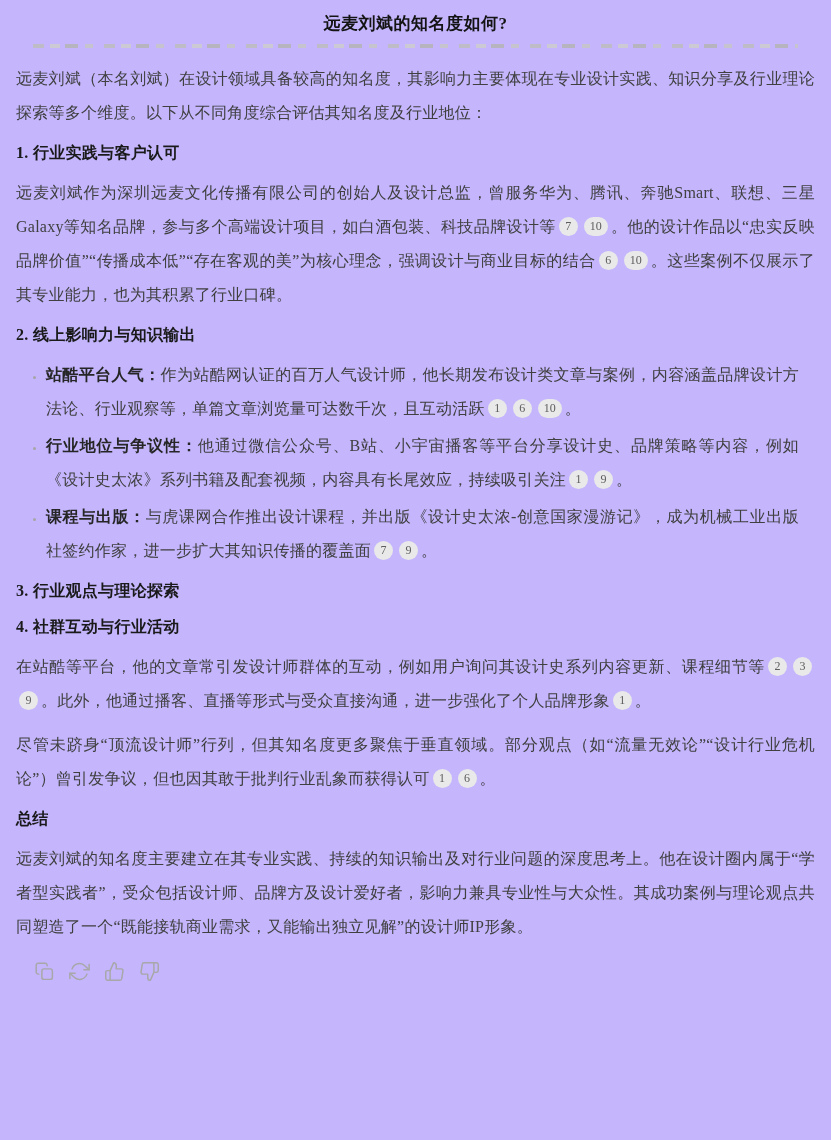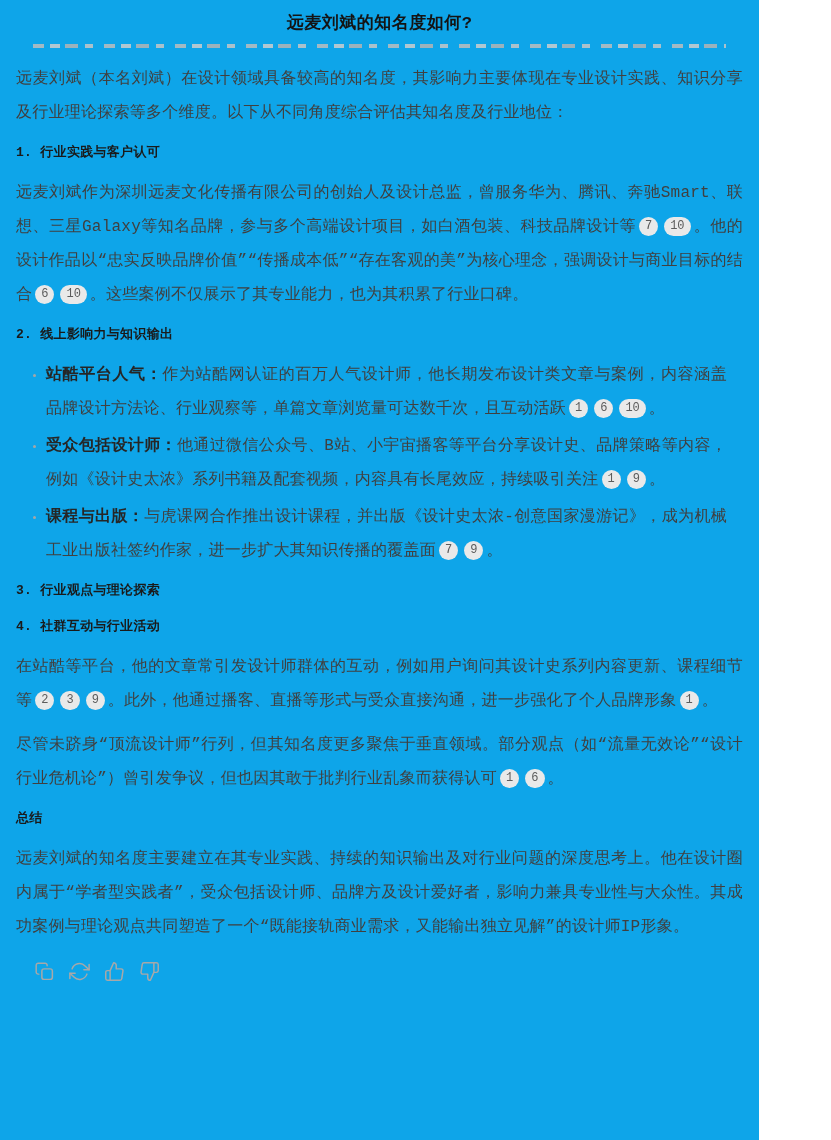--- a/index.html
+++ b/index.html
@@ -1,22 +1,22 @@
 <!DOCTYPE html>
 <html><head>
 <meta charset="utf-8">
 <style>
   html, body { margin: 0; padding: 0; background: #ffffff; }
   .page {
     position: relative;
-    width: 759px;
+    width: 831px;
     height: 1140px;
-    background: #0ea5e9;
+    background: #c4b5fd;
     overflow: hidden;
-    font-family: Liberation Mono, monospace;
+    font-family: Liberation Serif, serif;
   }
   .q-title {
     margin: 0;
     padding-top: 13px;
     font-size: 17px;
     line-height: 22px;
     font-weight: 700;
     color: #141414;
     text-align: center;
     letter-spacing: 0.5px;
@@ -38,21 +38,21 @@
     font-size: 16px;
     line-height: 34px;
     color: #404040;
     letter-spacing: 0.25px;
     text-align: justify;
   }
   .answer p { margin: 0 0 10px 0; }
   .answer p.intro { margin-top: 14px; }
   .answer h3 {
     margin: 8px 0 10px 0;
-    font-size: 13px;
+    font-size: 16px;
     line-height: 26px;
     font-weight: 700;
     color: #1a1a1a;
     letter-spacing: 0.3px;
     text-align: left;
   }
   .answer strong { color: #262626; font-weight: 700; }
   .answer ul {
     list-style: disc;
     margin: 0 16px 10px 0;
@@ -103,21 +103,21 @@
 <div class="page">
   <h1 class="q-title">远麦刘斌的知名度如何?</h1>
   <div class="clipped-line"></div>
   <div class="answer">
       <p class="intro"><span>远麦刘斌（本名刘斌）在设计领域具备较高的知名度，其影响力主要体现在专业设计实践、知识分享及行业理论探索等多个维度。以下从不同角度综合评估其知名度及行业地位：</span></p>
       <h3>1. 行业实践与客户认可</h3>
       <p><span>远麦刘斌作为深圳远麦文化传播有限公司的创始人及设计总监，曾服务华为、腾讯、奔驰Smart、联想、三星Galaxy等知名品牌，参与多个高端设计项目，如白酒包装、科技品牌设计等</span><span class="cite">7</span><span class="cite">10</span><span>。他的设计作品以“忠实反映品牌价值”“传播成本低”“存在客观的美”为核心理念，强调设计与商业目标的结合</span><span class="cite">6</span><span class="cite">10</span><span>。这些案例不仅展示了其专业能力，也为其积累了行业口碑。</span></p>
       <h3>2. 线上影响力与知识输出</h3>
       <ul>
         <li><strong>站酷平台人气：</strong><span>作为站酷网认证的百万人气设计师，他长期发布设计类文章与案例，内容涵盖品牌设计方法论、行业观察等，单篇文章浏览量可达数千次，且互动活跃</span><span class="cite">1</span><span class="cite">6</span><span class="cite">10</span><span>。</span></li>
-        <li><strong>受众包括设计师：</strong><span>他通过微信公众号、B站、小宇宙播客等平台分享设计史、品牌策略等内容，例如《设计史太浓》系列书籍及配套视频，内容具有长尾效应，持续吸引关注</span><span class="cite">1</span><span class="cite">9</span><span>。</span></li>
+        <li><strong>行业地位与争议性：</strong><span>他通过微信公众号、B站、小宇宙播客等平台分享设计史、品牌策略等内容，例如《设计史太浓》系列书籍及配套视频，内容具有长尾效应，持续吸引关注</span><span class="cite">1</span><span class="cite">9</span><span>。</span></li>
         <li><strong>课程与出版：</strong><span>与虎课网合作推出设计课程，并出版《设计史太浓-创意国家漫游记》，成为机械工业出版社签约作家，进一步扩大其知识传播的覆盖面</span><span class="cite">7</span><span class="cite">9</span><span>。</span></li>
       </ul>
       <h3>3. 行业观点与理论探索</h3>
       <h3>4. 社群互动与行业活动</h3>
       <p><span>在站酷等平台，他的文章常引发设计师群体的互动，例如用户询问其设计史系列内容更新、课程细节等</span><span class="cite">2</span><span class="cite">3</span><span class="cite">9</span><span>。此外，他通过播客、直播等形式与受众直接沟通，进一步强化了个人品牌形象</span><span class="cite">1</span><span>。</span></p>
       <p><span>尽管未跻身“顶流设计师”行列，但其知名度更多聚焦于垂直领域。部分观点（如“流量无效论”“设计行业危机论”）曾引发争议，但也因其敢于批判行业乱象而获得认可</span><span class="cite">1</span><span class="cite">6</span><span>。</span></p>
       <h3>总结</h3>
       <p><span>远麦刘斌的知名度主要建立在其专业实践、持续的知识输出及对行业问题的深度思考上。他在设计圈内属于“学者型实践者”，受众包括设计师、品牌方及设计爱好者，影响力兼具专业性与大众性。其成功案例与理论观点共同塑造了一个“既能接轨商业需求，又能输出独立见解”的设计师IP形象。</span></p>
     </div>
   <div class="toolbar">

